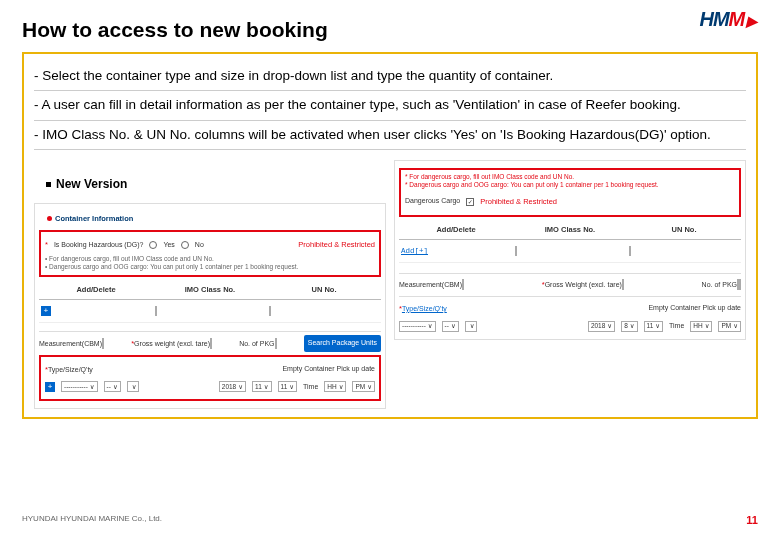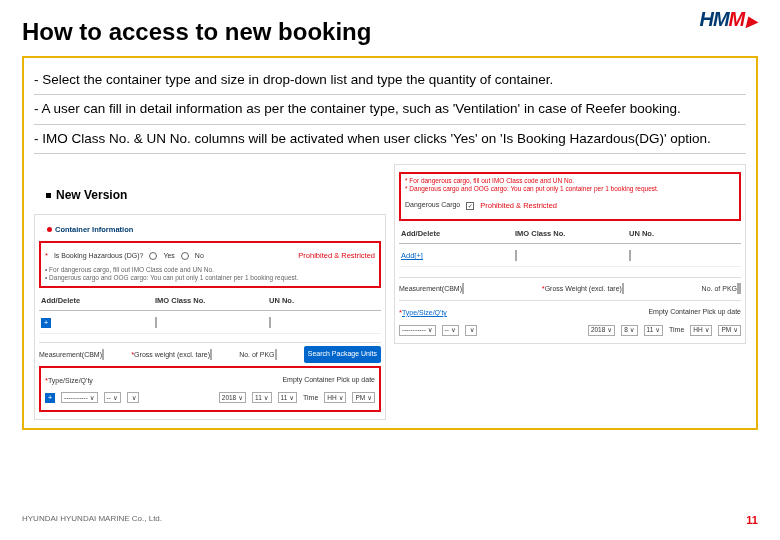--- a/index.html
+++ b/index.html
@@ -3,47 +3,47 @@
 <meta charset="utf-8">
 <style>
   * { box-sizing: border-box; margin: 0; padding: 0; }
   body { width: 780px; height: 540px; font-family: Arial, sans-serif; background: #fff; position: relative; }
   .page { padding: 18px 22px 0 22px; }
   .logo { position: absolute; top: 8px; right: 24px; font-weight: bold; font-style: italic; font-size: 20px; letter-spacing: -1px; }
   .logo-h { color: #003a70; }
   .logo-m1 { color: #003a70; }
   .logo-m2 { color: #e30613; }
   .logo-arrow { color: #e30613; font-size: 14px; margin-left: 2px; }
-  .title { font-size: 24px; font-weight: bold; margin-bottom: 10px; }
+  .title { font-size: 21px; font-weight: bold; margin-bottom: 10px; }
   .box { border: 2px solid #eab308; }
   .bullets { padding: 8px 10px 8px 10px; font-size: 13.5px; line-height: 2.1; }
   .sep { border-top: 1px solid #ccc; }
   .compare { display: flex; gap: 8px; margin-top: 10px; }
   .col { flex: 1; }
-  .col-title { font-size: 12px; font-weight: bold; margin: 19px 0 6px 12px; }
+  .col-title { font-size: 12px; font-weight: bold; margin: 12px 0 6px 12px; }
   .bullet-sq { display: inline-block; width: 5px; height: 5px; background: #000; margin-right: 5px; vertical-align: middle; }
   .panel { font-size: 7.5px; border: 1px solid #ddd; padding: 4px; color: #333; }
   .section-label { color: #003a70; font-weight: bold; margin: 3px 8px; }
   .dot-red { display: inline-block; width: 5px; height: 5px; border-radius: 50%; background: #e30613; margin-right: 3px; }
   .redbox { border: 2px solid #e30613; padding: 3px 4px; margin: 3px 0; }
   .star { color: #e30613; }
   .link { color: #0066cc; text-decoration: underline; }
   .link-red { color: #e30613; }
   .tiny { font-size: 6.5px; color: #666; line-height: 1.3; }
   .row { display: flex; align-items: center; gap: 6px; margin: 2px 0; }
   .inp { border: 1px solid #aaa; height: 10px; background: #fff; }
   .inp-xs { width: 20px; }
   .inp-sm { width: 30px; }
   .inp-lg { width: 70px; }
   .radio { width: 8px; height: 8px; border: 1px solid #666; border-radius: 50%; display: inline-block; }
   .chk { width: 8px; height: 8px; border: 1px solid #666; display: inline-block; text-align: center; line-height: 7px; font-size: 6px; }
-  .thead { display: flex; border-bottom: 1px solid #bbb; text-align: left; font-weight: bold; }
+  .thead { display: flex; border-bottom: 1px solid #bbb; text-align: center; font-weight: bold; }
   .th { flex: 1; padding: 2px; }
   .trow { display: flex; border-bottom: 1px solid #eee; margin-top: 2px; }
-  .td { flex: 1; padding: 2px; }
+  .td { flex: 1; padding: 2px; font-family: Liberation Mono, monospace; }
   .plus { width: 10px; height: 10px; background: #0066cc; color: #fff; text-align: center; line-height: 10px; font-size: 8px; display: inline-block; }
   .btn { background: #0066cc; color: #fff; padding: 1px 4px; border-radius: 2px; display: inline-block; font-size: 7px; }
   .sel { border: 1px solid #aaa; height: 11px; padding: 0 2px; background: #fff; display: inline-flex; align-items: center; font-size: 6.5px; }
   .caret { margin-left: 2px; }
   .footer { position: absolute; bottom: 14px; left: 22px; right: 22px; display: flex; justify-content: space-between; font-size: 8px; color: #666; }
   .pagenum { color: #e30613; font-weight: bold; font-size: 11px; }
   .label { font-size: 7px; }
 </style>
 </head>
 <body>

